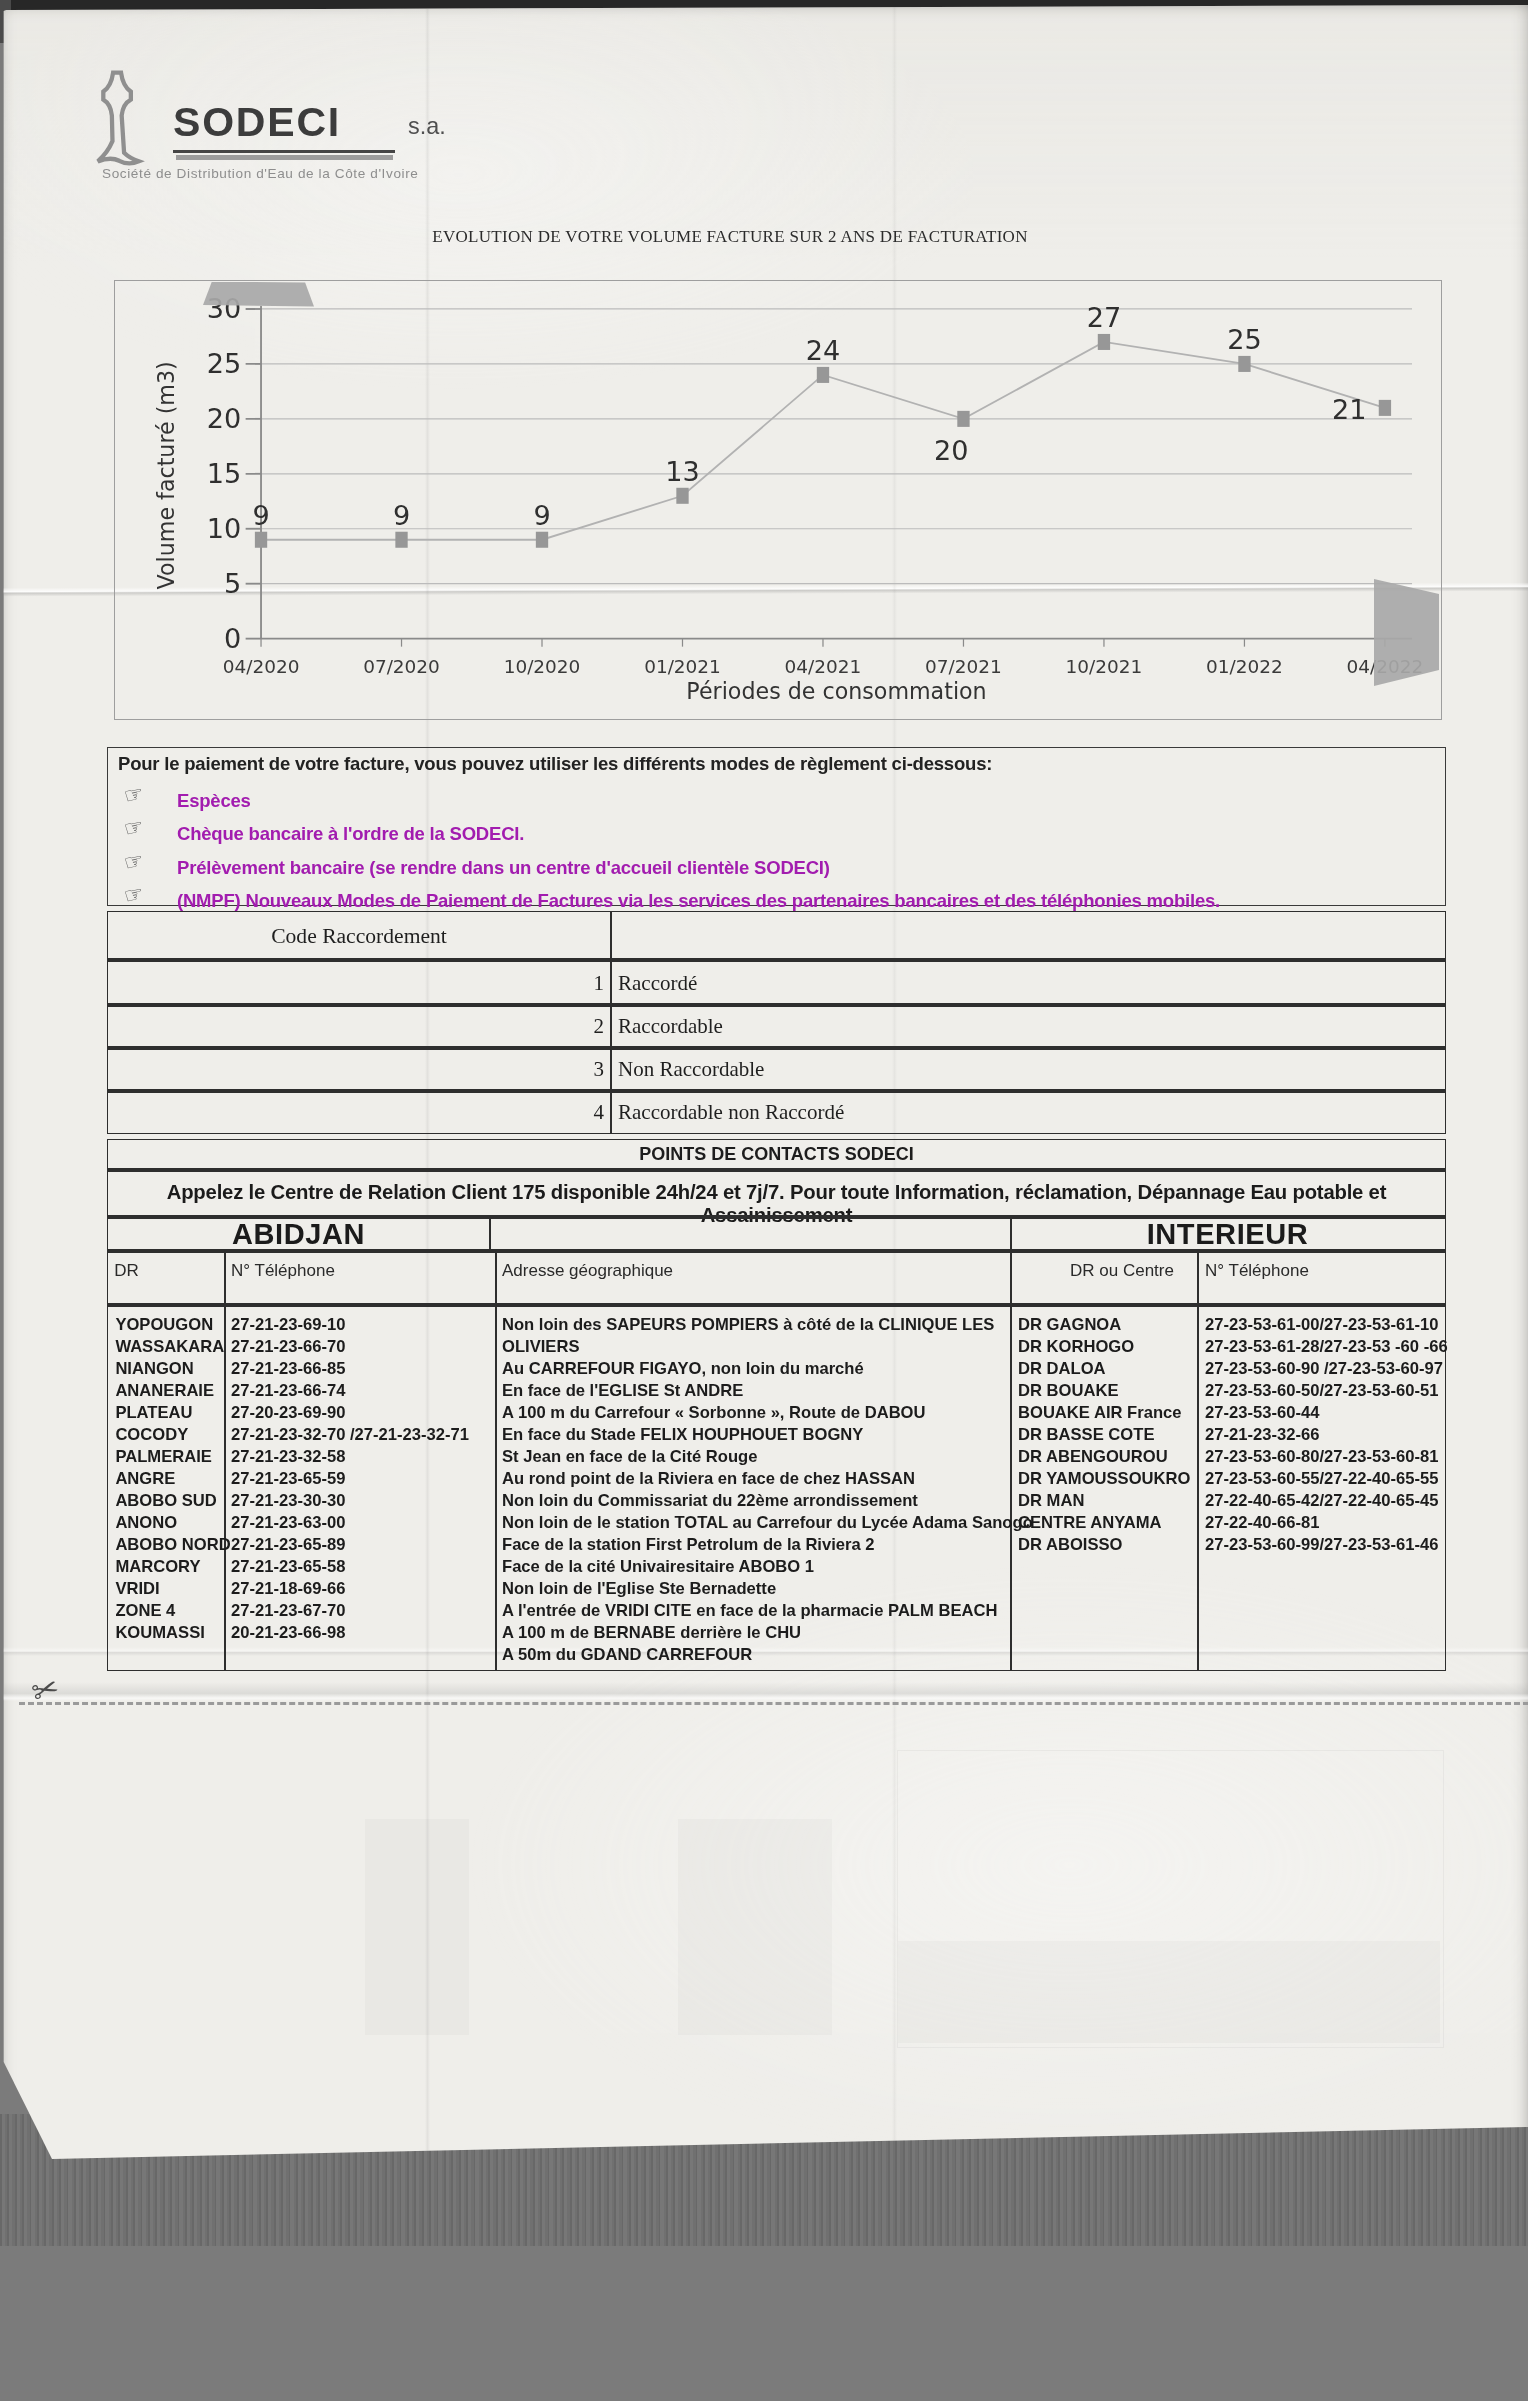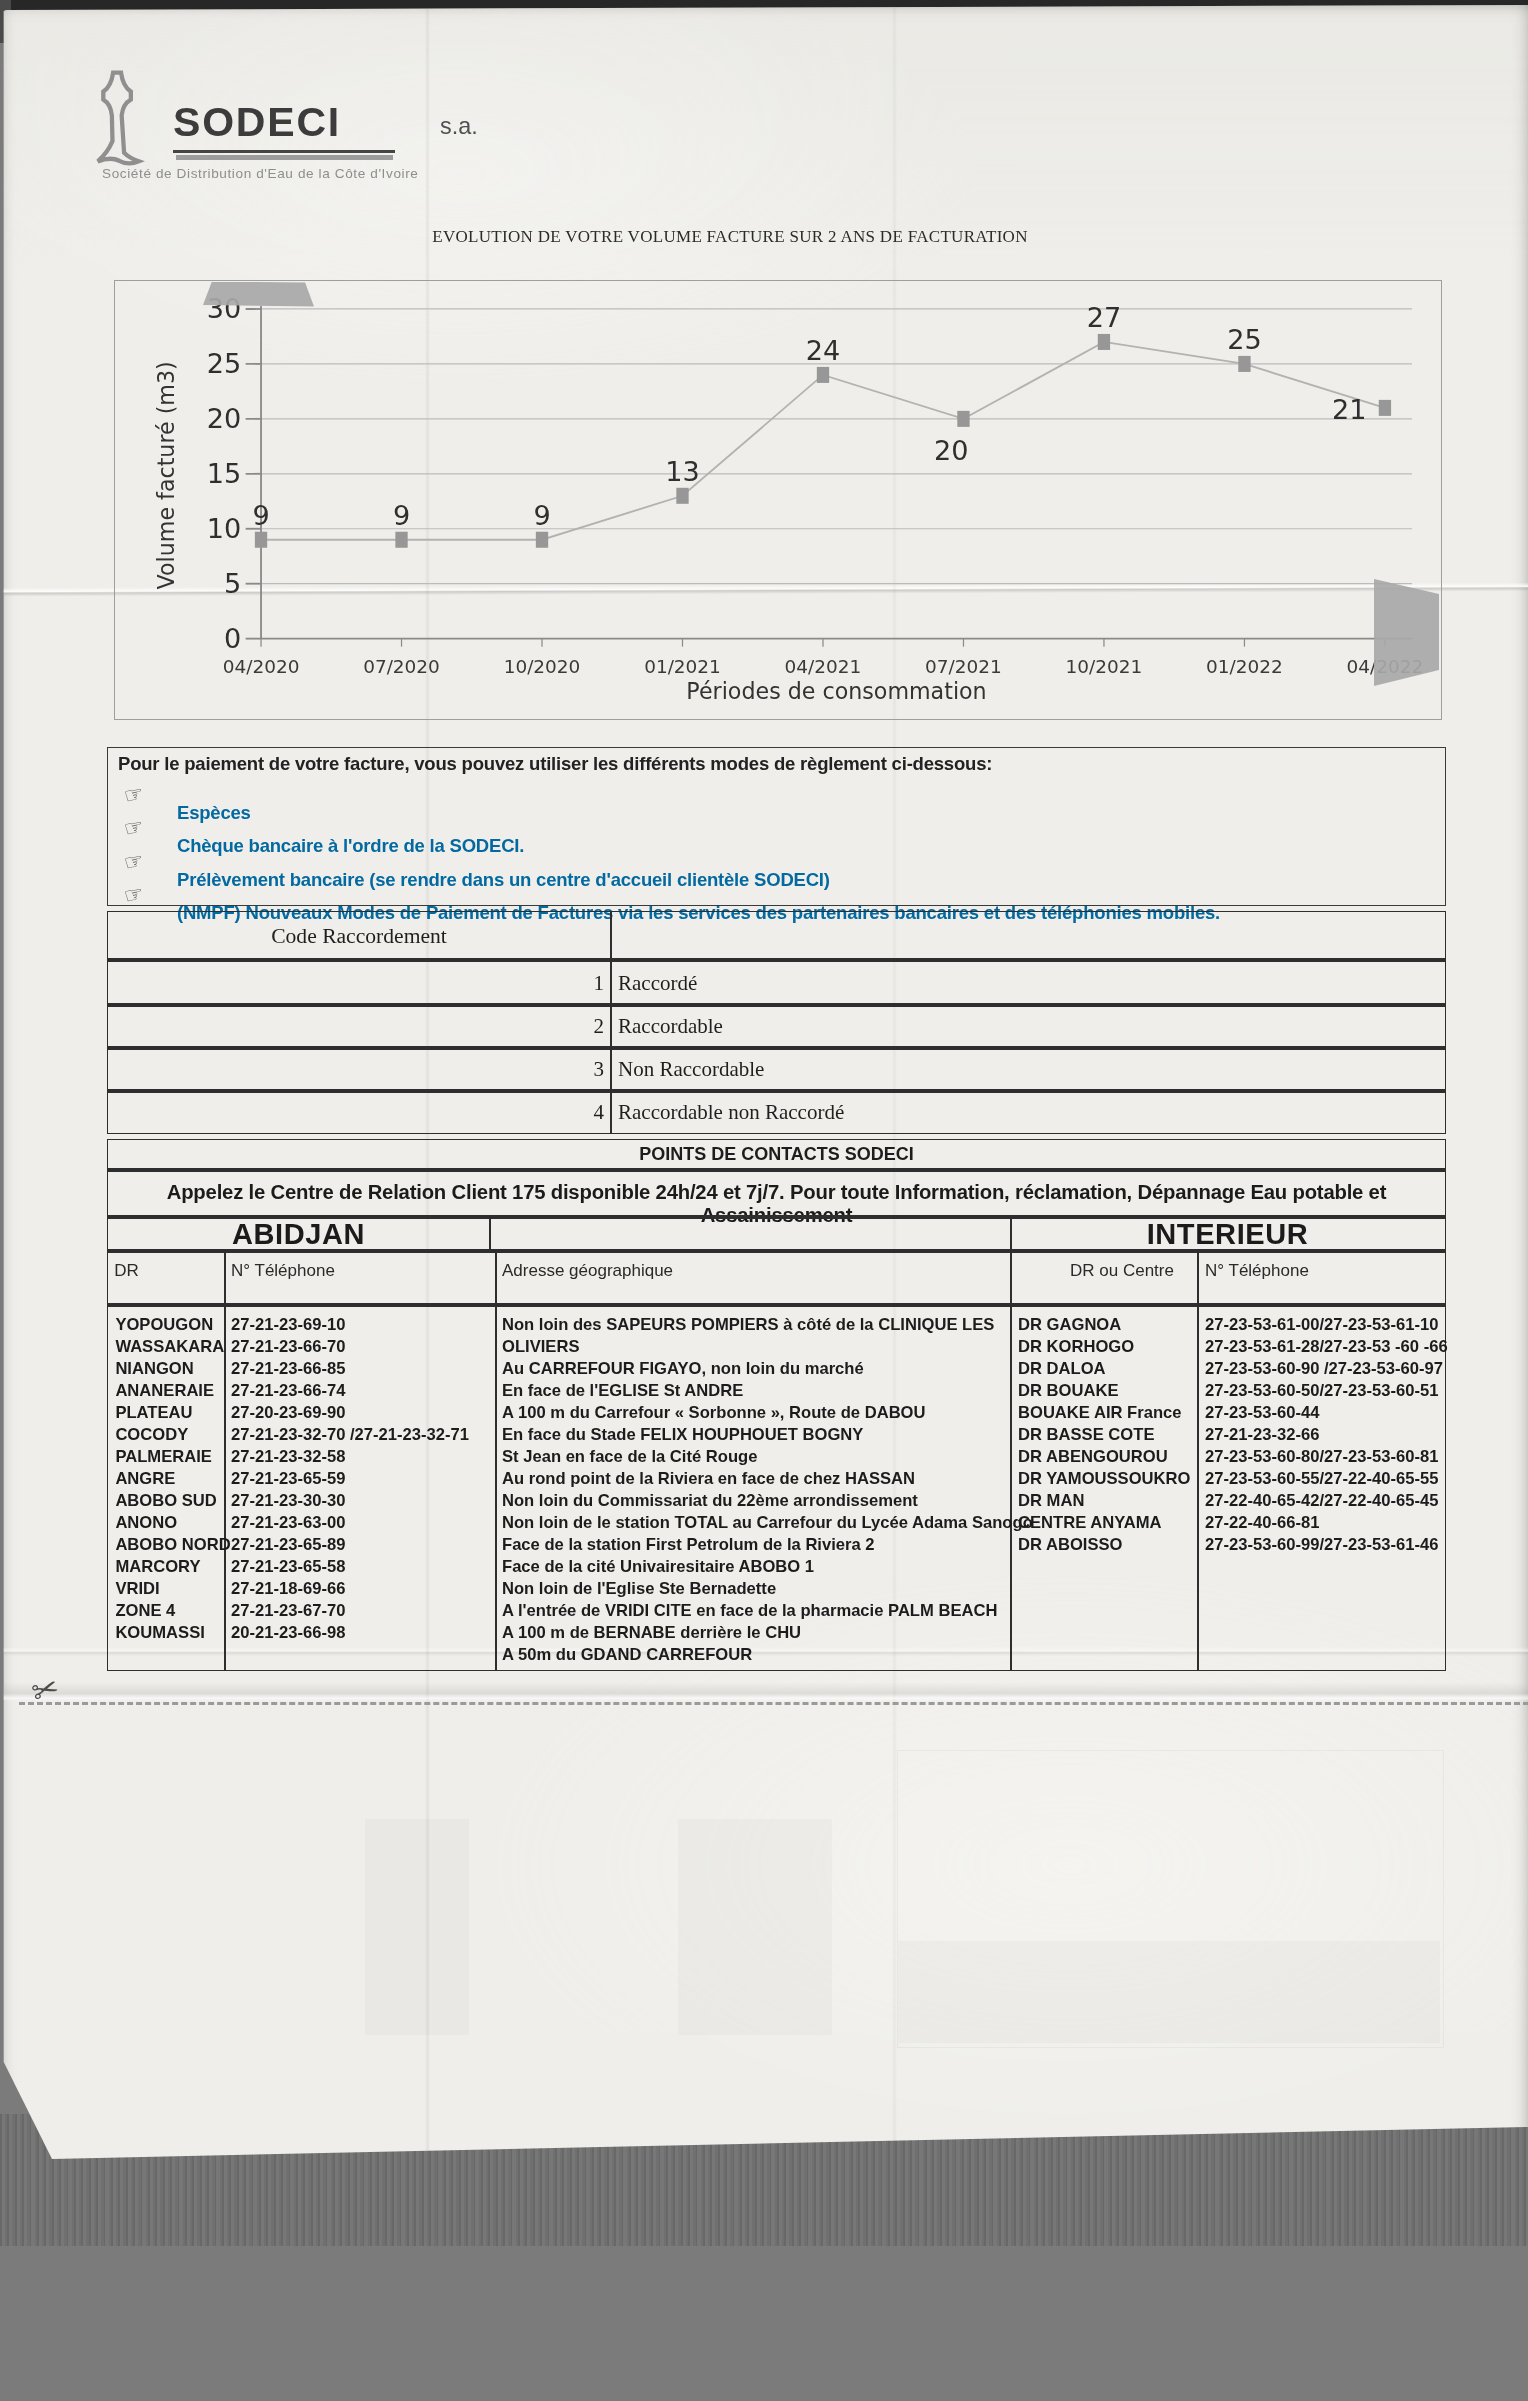--- a/index.html
+++ b/index.html
@@ -24,35 +24,35 @@
   .crease-v{position:absolute;top:0;width:5px;height:2157px;pointer-events:none;
      background:linear-gradient(to right, rgba(120,120,120,0), rgba(110,110,110,.10), rgba(120,120,120,0));}
   .ghost{position:absolute;pointer-events:none;}
 
   
   .logo{position:absolute;left:92px;top:69px;width:468px;height:111px;}
   .logo-glyph{position:absolute;left:0;top:0;width:74px;height:104px;}
   .logo-word{position:absolute;left:81px;top:30px;font-weight:700;font-size:41px;letter-spacing:1.8px;color:#3c3c3c;}
   .logo-ul1{position:absolute;left:81px;top:81px;width:222px;height:2.5px;background:#454545;}
   .logo-ul2{position:absolute;left:84px;top:86px;width:217px;height:5px;background:#9c9c9c;}
-  .logo-sa{position:absolute;left:316px;top:44px;font-size:23.4px;color:#4f4f4f;margin-left:32px;}
+  .logo-sa{position:absolute;left:316px;top:44px;font-size:23.4px;color:#4f4f4f;}
   .logo-tag{position:absolute;left:10px;top:97px;font-size:13.6px;color:#8e8e8e;letter-spacing:0.6px;white-space:nowrap;}
 
   .doc-title{position:absolute;left:0;top:227px;width:1460px;text-align:center;
      font-family:"Liberation Serif",serif;font-size:17px;letter-spacing:0.3px;color:#2b2b2b;}
 
   .chart-frame{position:absolute;left:114px;top:280px;width:1326px;height:438px;border:1.2px solid #9e9e9e;}
   .artifact{position:absolute;background:#a8a8a8;opacity:.92;}
 
   
   .paybox{position:absolute;left:107px;top:747px;width:1337px;height:157px;border:1.8px solid #3a3a3a;}
   .pay-intro{position:absolute;left:10px;top:5px;font-size:18.5px;font-weight:700;letter-spacing:-0.2px;color:#222;white-space:nowrap;}
   .pay-item{position:absolute;left:0;width:1331px;height:27px;}
   .pay-hand{position:absolute;left:16px;top:-3.7px;font-size:22px;color:#555;transform:rotate(-12deg);}
-  .pay-text{position:absolute;left:69px;top:16px;font-size:18.5px;font-weight:700;letter-spacing:-0.2px;color:#0369a1;white-space:nowrap;}
+  .pay-text{position:absolute;left:69px;top:4px;font-size:18.5px;font-weight:700;letter-spacing:-0.2px;color:#a21caf;white-space:nowrap;}
 
   
   .codetbl{position:absolute;left:107px;top:911px;width:1337px;height:221px;border:1.8px solid #2e2e2e;
            font-family:"Liberation Serif",serif;color:#1f1f1f;}
   .code-vline{position:absolute;left:502px;top:0;width:1.8px;height:100%;background:#2e2e2e;}
   .code-hline{position:absolute;left:0;width:100%;height:3.7px;background:#2e2e2e;}
   .code-head{position:absolute;top:0;height:48px;display:flex;align-items:center;justify-content:center;font-size:21.6px;}
   .code-row{position:absolute;left:0;width:100%;height:43px;}
   .code-num{position:absolute;left:0;top:0;width:496px;height:43px;display:flex;align-items:center;justify-content:flex-end;padding-right:5px;font-size:21px;}
   .code-lab{position:absolute;left:510px;top:0;height:43px;display:flex;align-items:center;font-size:21px;}

